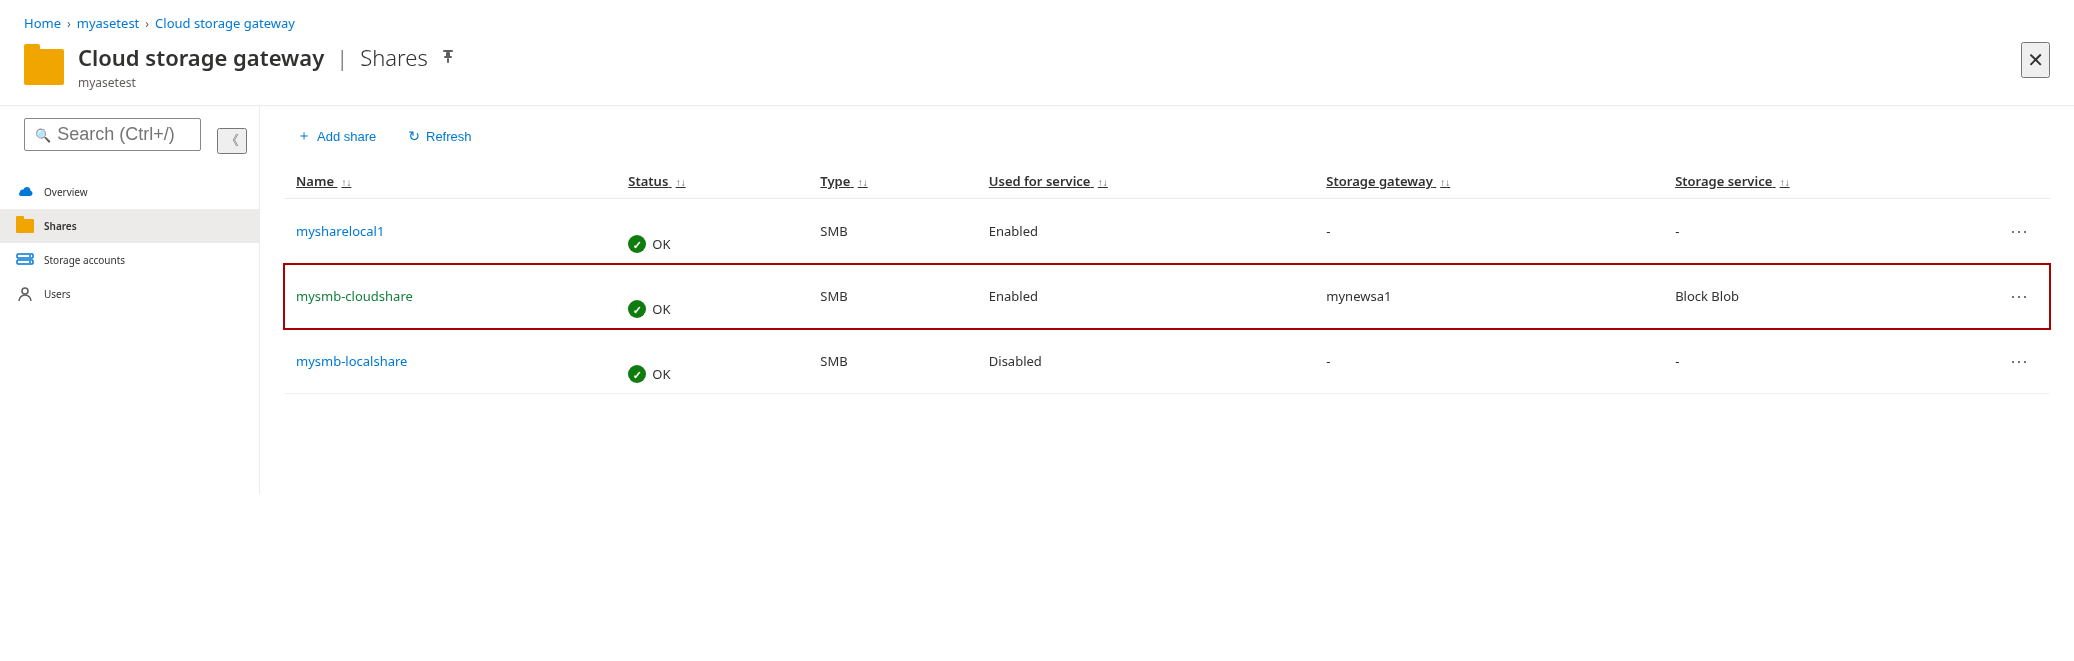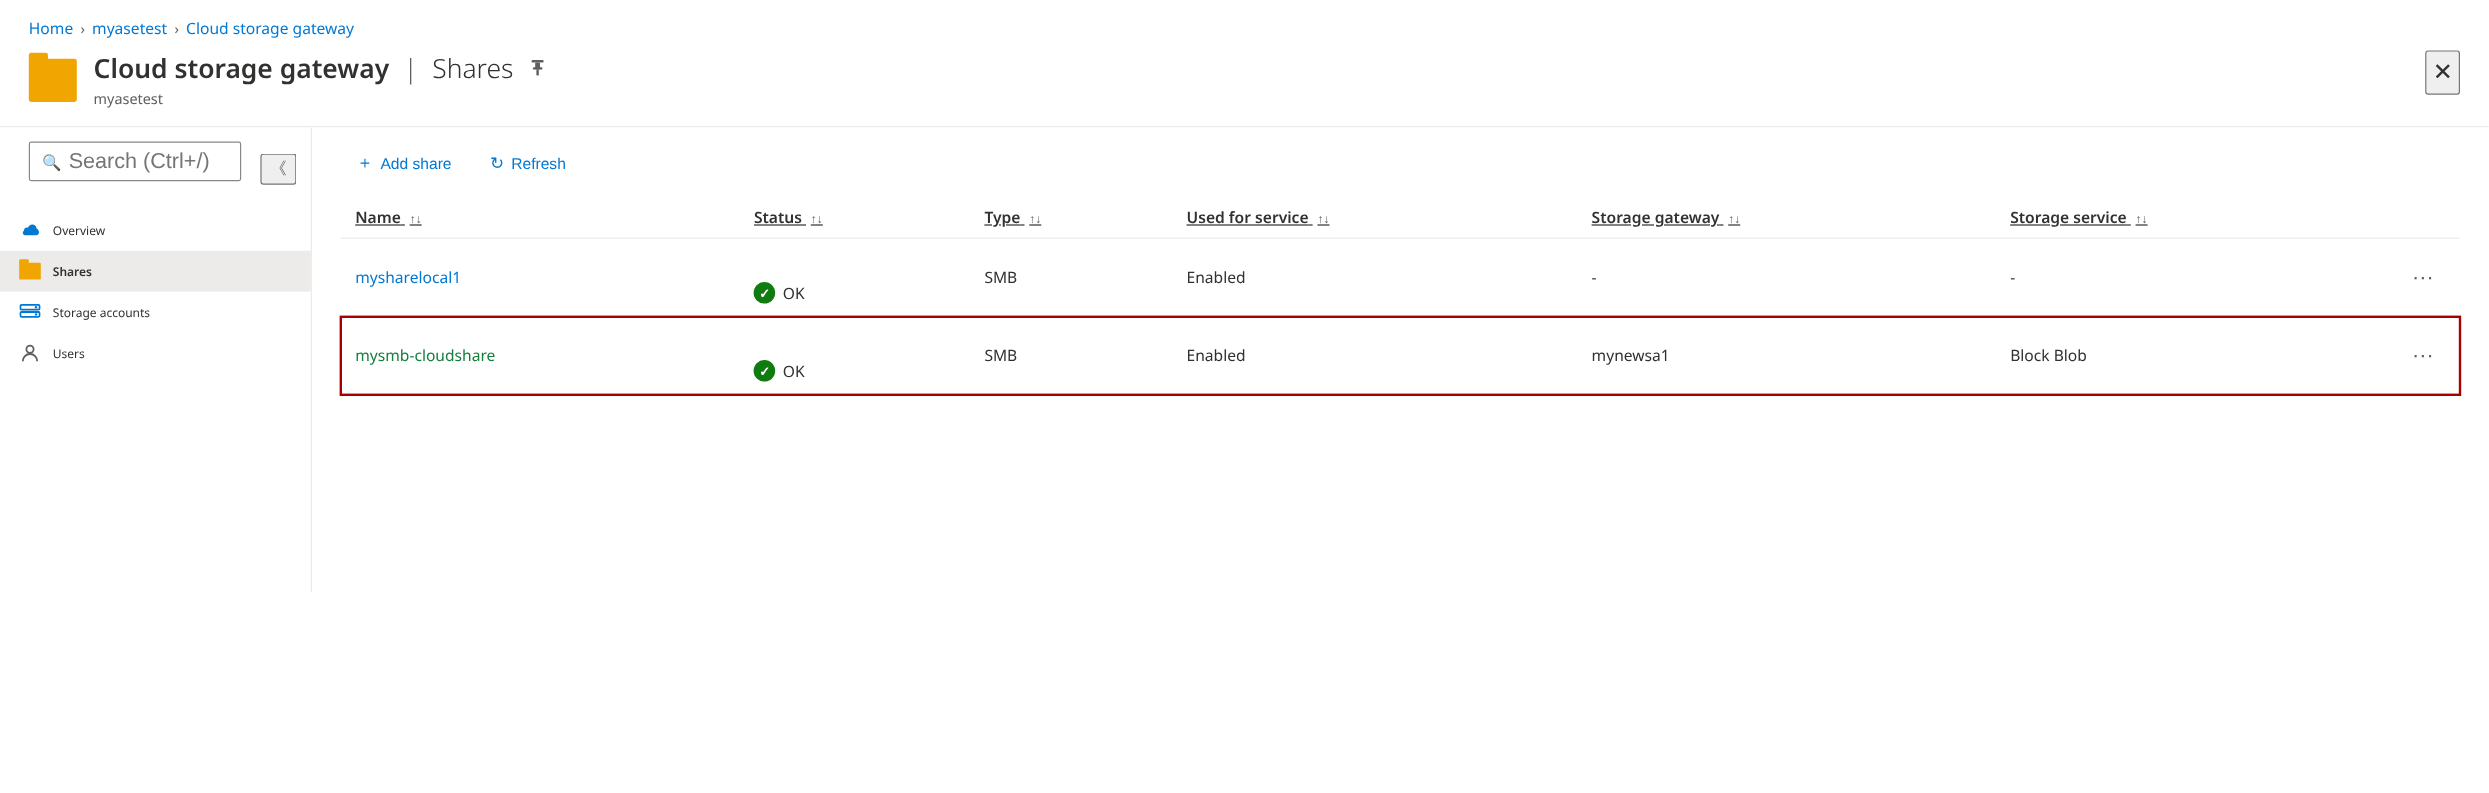--- a/index.html
+++ b/index.html
@@ -214,17 +214,31 @@
                   <div class="status-dot"></div>
                   <span>OK</span>
                 </div>
               </td>
               <td>SMB</td>
               <td>Enabled</td>
               <td>mynewsa1</td>
               <td>Block Blob</td>
               <td><button class="more-btn">···</button></td>
             </tr>
+            <tr>
+              <td style="cursor: pointer; color: rgb(0, 120, 212);">mysmb-localshare</td>
+              <td>
+                <div class="status-ok">
+                  <div class="status-dot"></div>
+                  <span>OK</span>
+                </div>
+              </td>
+              <td>SMB</td>
+              <td>Disabled</td>
+              <td>-</td>
+              <td>-</td>
+              <td><button class="more-btn">···</button></td>
+            </tr>
           </tbody>
       </table>
     </div>
   </div>
 </div>
 
 </body></html>

